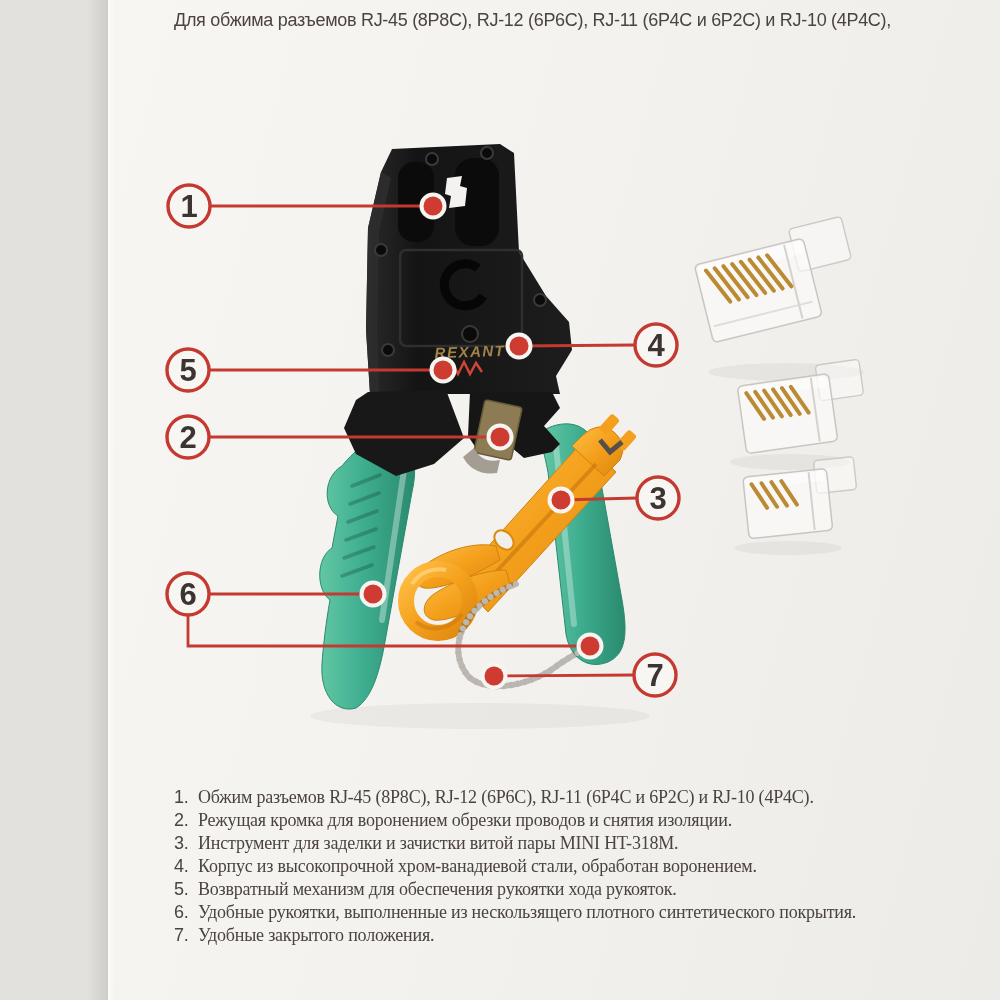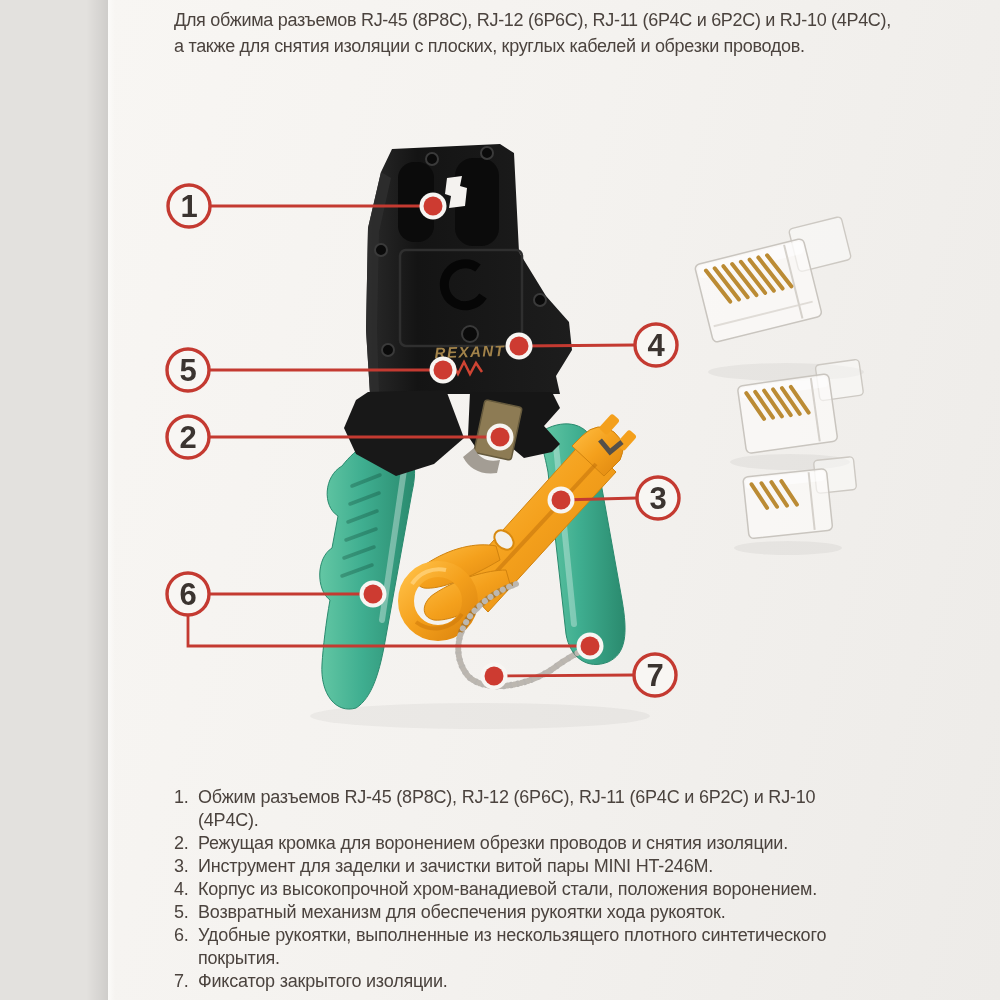--- a/index.html
+++ b/index.html
@@ -24,21 +24,21 @@
     position:absolute;left:174px;top:7px;width:700px;
     color:#4b433e;font-size:18px;line-height:26px;letter-spacing:-0.3px;
     white-space:nowrap;
   }
   .features{
     position:absolute;left:174px;top:786px;width:700px;
     color:#4b433e;font-size:18px;line-height:23px;letter-spacing:-0.2px;
   }
   .feat{display:flex;}
   .feat .num{flex:0 0 24px;}
-  .feat .txt{flex:1 1 auto;}
+  .feat .txt{flex:1 1 auto;font-family:Liberation Serif, serif;}
   .scene{position:absolute;left:0;top:0;width:1000px;height:1000px;}
   
   .lead{stroke:#c43a31;stroke-width:2.8;fill:none;}
   .cbub{fill:#f8f6f3;stroke:#c43a31;stroke-width:3.4;}
   .cnum{font:700 31px "Liberation Sans",sans-serif;fill:#3b3430;text-anchor:middle;}
   .dot-ring{fill:#f7f5f2;}
   .dot-core{fill:#cd3b31;}
   .conn-body{fill:rgba(253,252,250,0.62);stroke:#c9c5bf;stroke-width:1.5;}
   .conn-tail{fill:rgba(252,251,249,0.5);stroke:#cdc9c3;stroke-width:1.4;}
   .pin{stroke:#b8862a;stroke-width:4;stroke-linecap:round;opacity:0.95;}
@@ -48,21 +48,20 @@
 </style>
 </head>
 <body>
 
 <div class="bg-edge-shadow"></div>
 <div class="card"></div>
 <div class="card-edge-highlight"></div>
 
 <div class="header">
   <div>Для обжима разъемов RJ-45 (8P8C), RJ-12 (6P6C), RJ-11 (6P4C и 6P2C) и RJ-10 (4P4C),</div>
-  <div>а также для снятия изоляции с плоских, круглых кабелей и обрезки проводов.</div>
 </div>
 
 <svg class="scene" viewBox="0 0 1000 1000">
   <defs>
     <linearGradient id="greenGrad" x1="0" y1="0" x2="1" y2="0">
       <stop offset="0" stop-color="#63c7a4"></stop>
       <stop offset="0.45" stop-color="#3fae90"></stop>
       <stop offset="1" stop-color="#2a8a6e"></stop>
     </linearGradient>
     <linearGradient id="greenGrad2" x1="0" y1="0" x2="1" y2="0">
@@ -275,31 +274,31 @@
   <div class="feat">
     <span class="num">1.</span>
     <span class="txt">Обжим разъемов RJ-45 (8P8C), RJ-12 (6P6C), RJ-11 (6P4C и 6P2C) и RJ-10 (4P4C).</span>
   </div>
   <div class="feat">
     <span class="num">2.</span>
     <span class="txt">Режущая кромка для воронением обрезки проводов и снятия изоляции.</span>
   </div>
   <div class="feat">
     <span class="num">3.</span>
-    <span class="txt">Инструмент для заделки и зачистки витой пары MINI HT-246M.</span>
+    <span class="txt">Инструмент для заделки и зачистки витой пары MINI HT-318M.</span>
   </div>
   <div class="feat">
     <span class="num">4.</span>
-    <span class="txt">Корпус из высокопрочной хром-ванадиевой стали, положения воронением.</span>
+    <span class="txt">Корпус из высокопрочной хром-ванадиевой стали, обработан воронением.</span>
   </div>
   <div class="feat">
     <span class="num">5.</span>
     <span class="txt">Возвратный механизм для обеспечения рукоятки хода рукояток.</span>
   </div>
   <div class="feat">
     <span class="num">6.</span>
     <span class="txt">Удобные рукоятки, выполненные из нескользящего плотного синтетического покрытия.</span>
   </div>
   <div class="feat">
     <span class="num">7.</span>
-    <span class="txt">Фиксатор закрытого изоляции.</span>
+    <span class="txt">Удобные закрытого положения.</span>
   </div>
 </div>
 
 </body></html>

